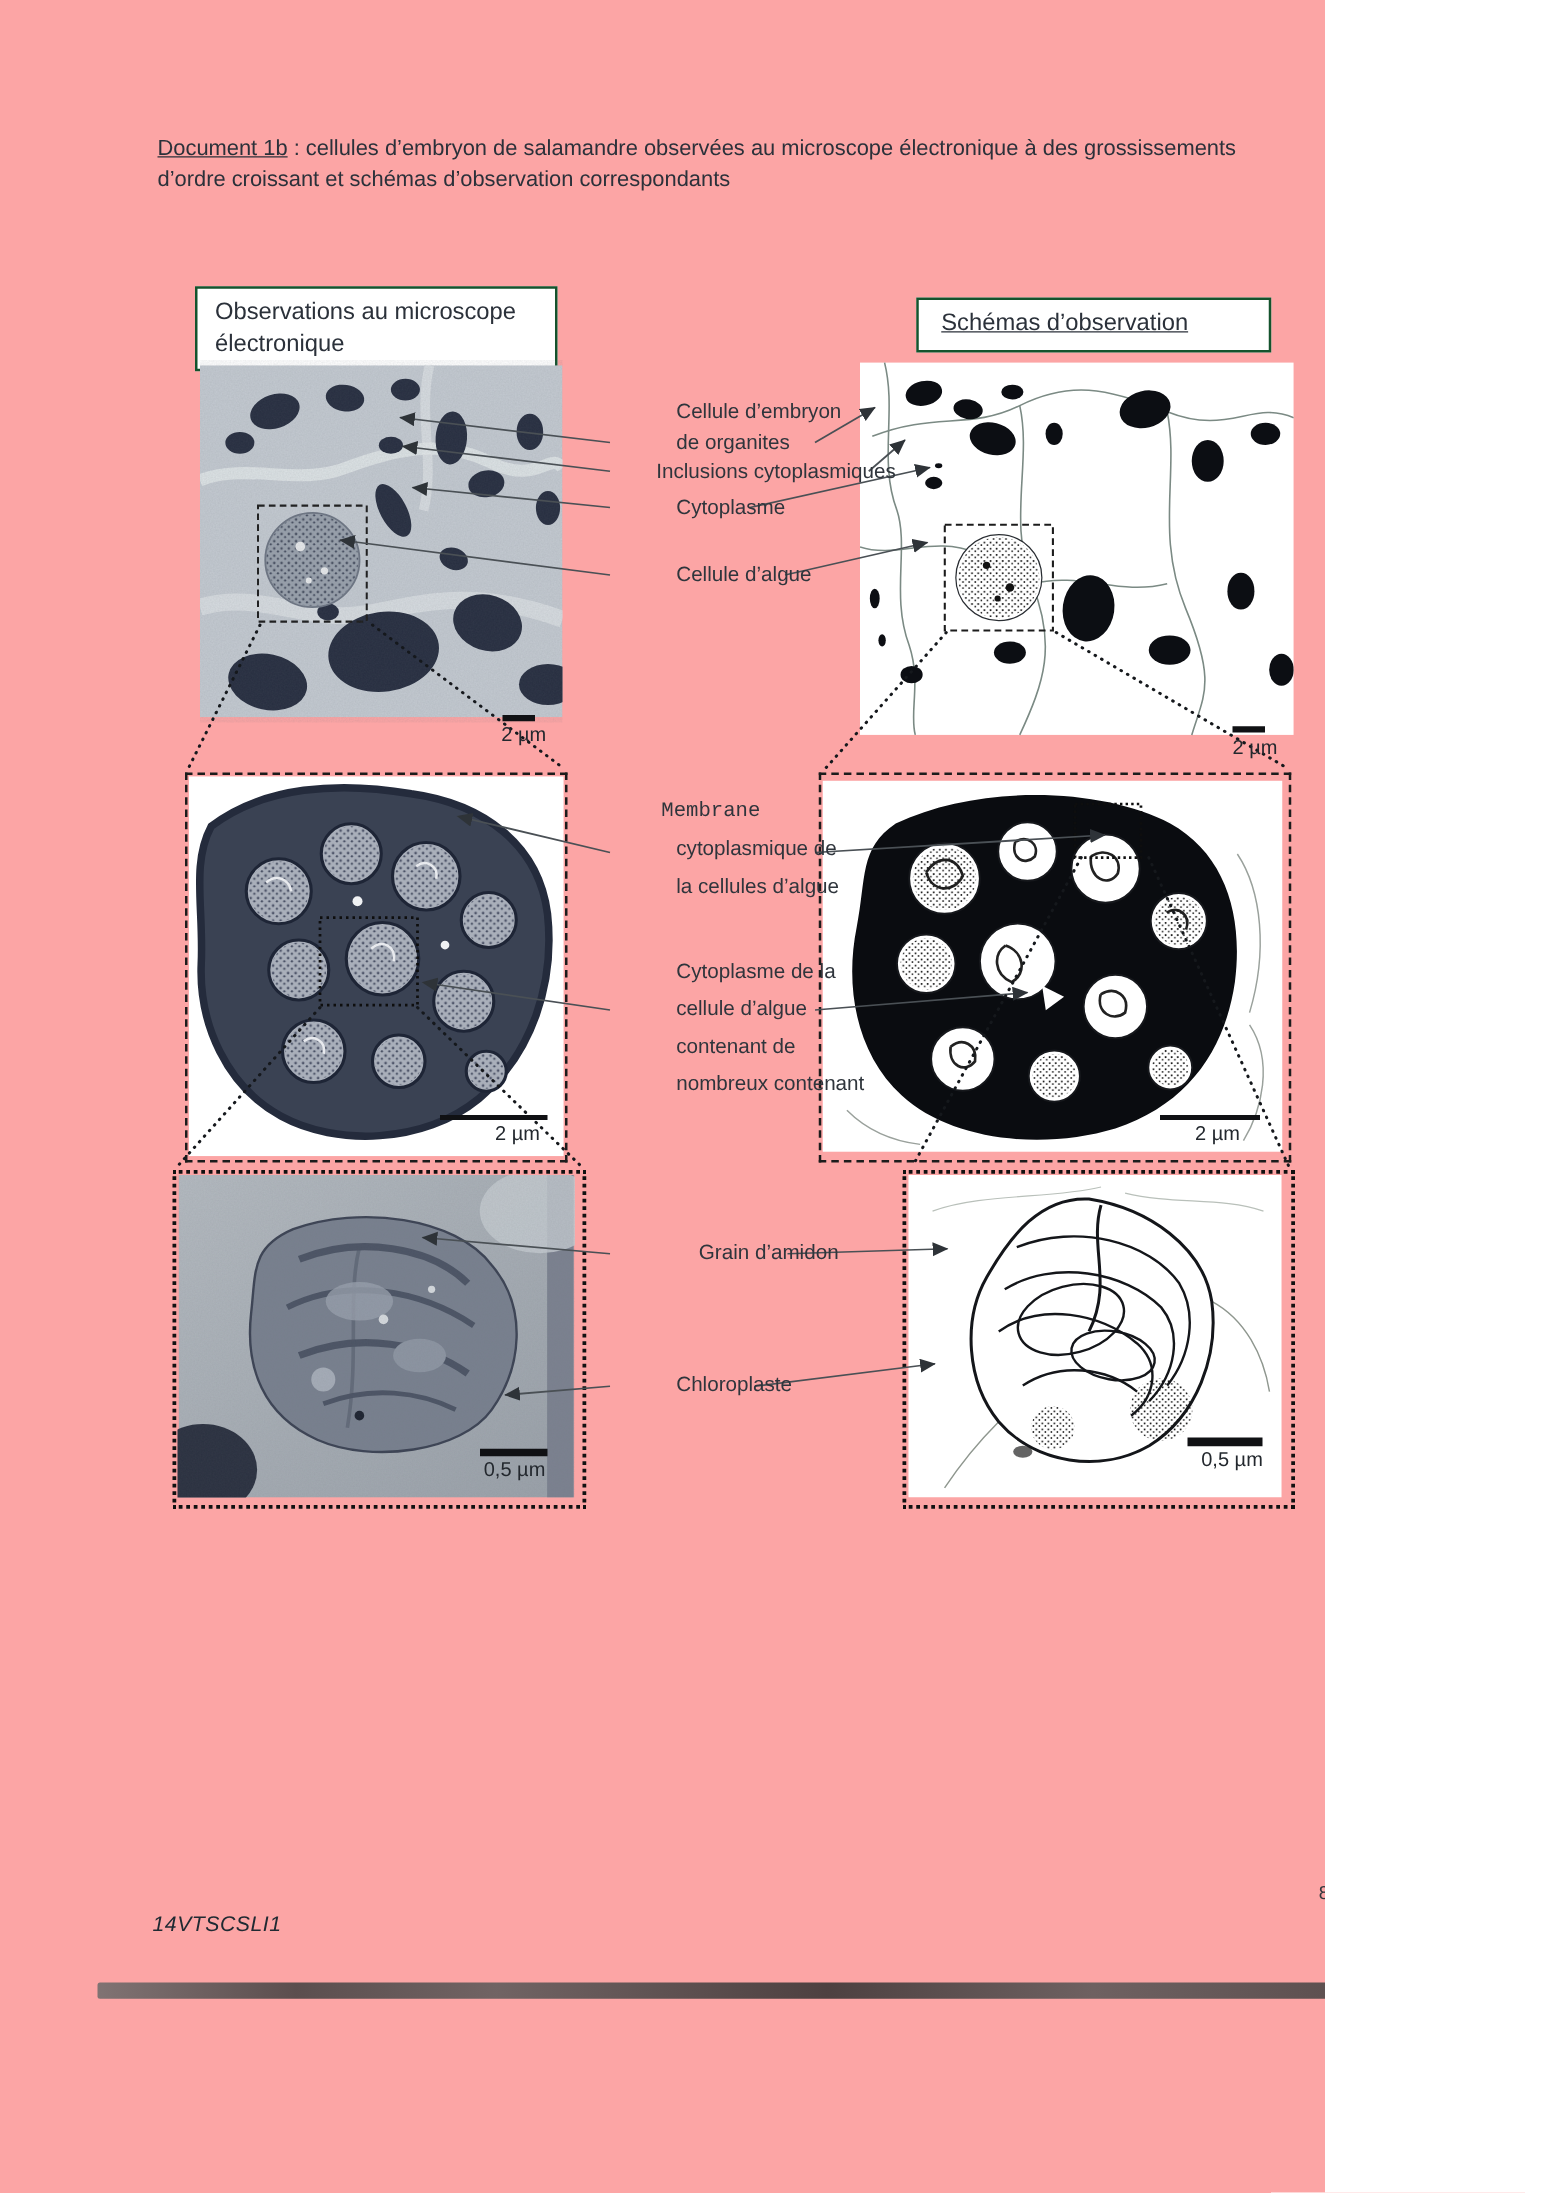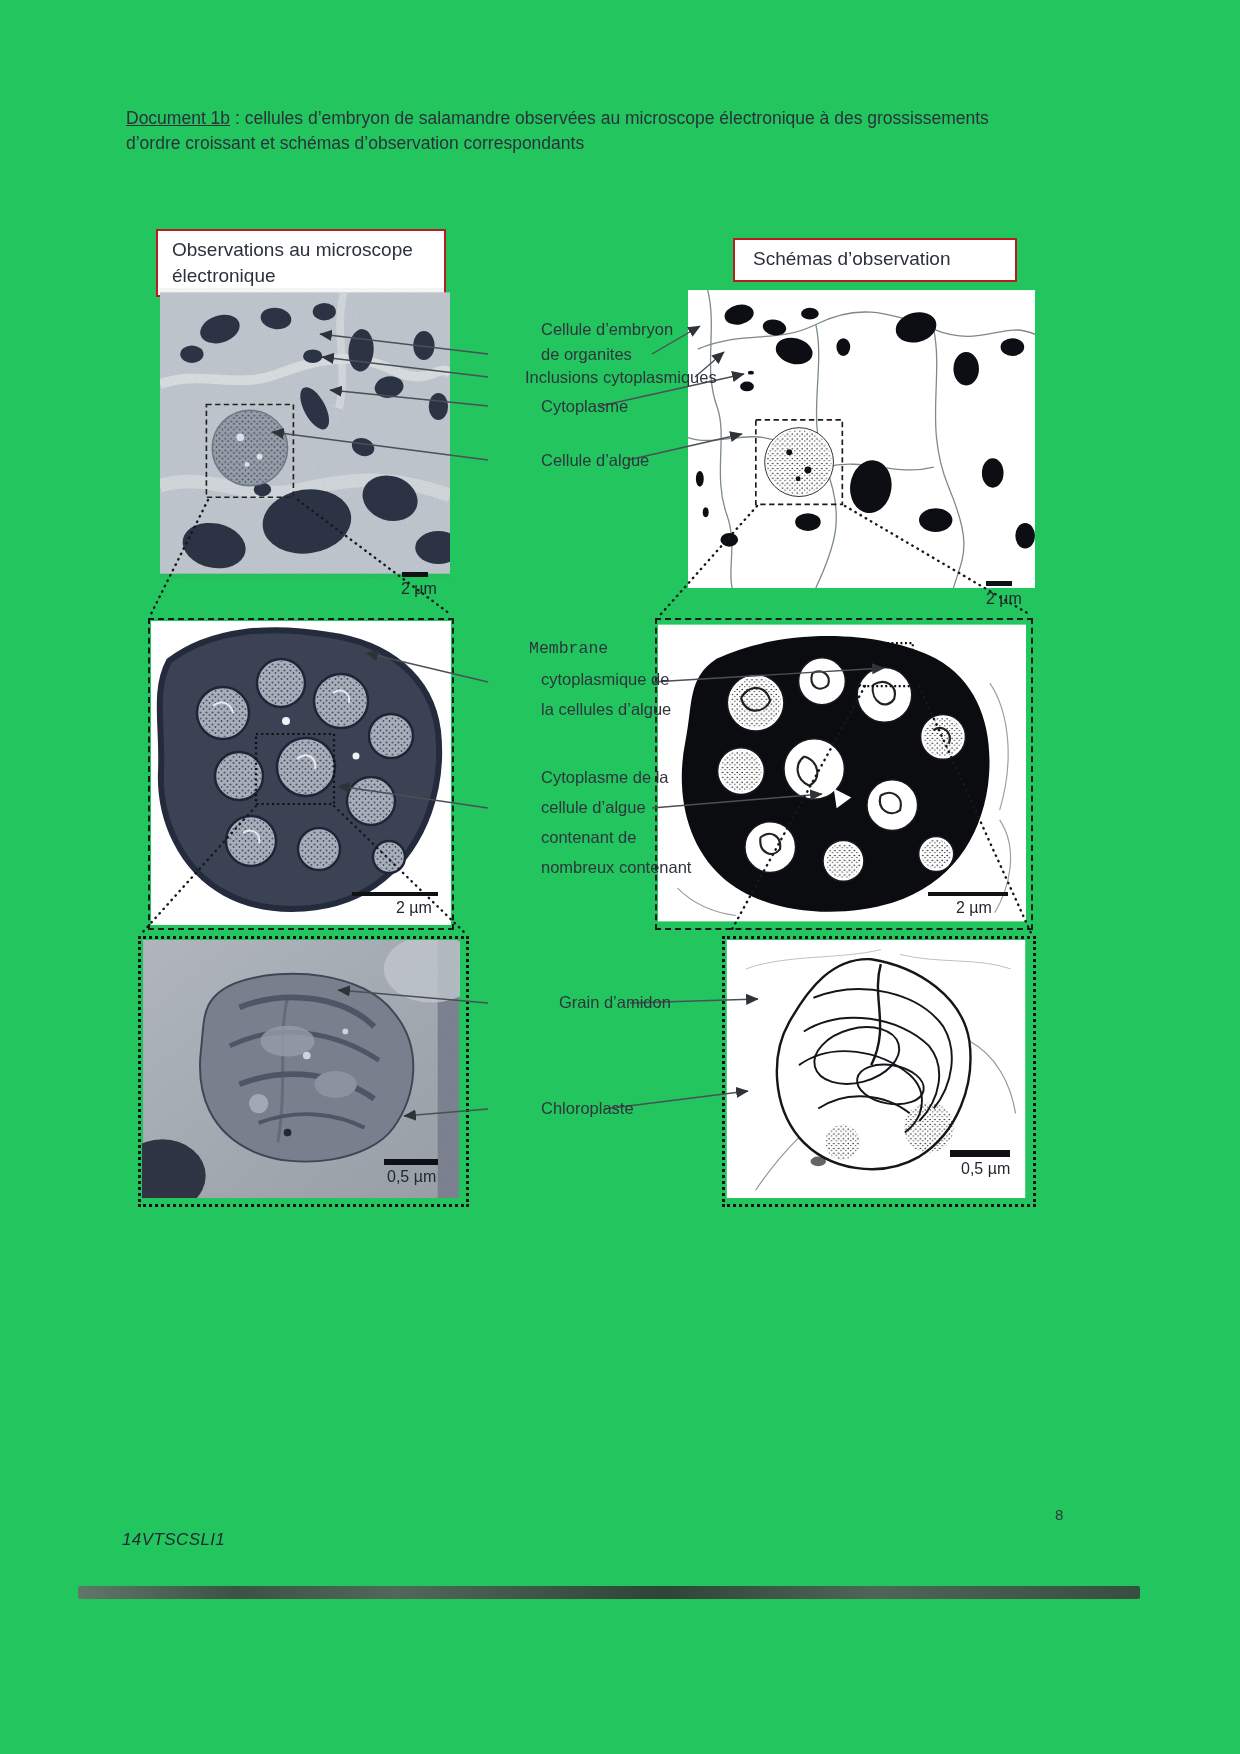--- a/index.html
+++ b/index.html
@@ -1,22 +1,22 @@
 <!DOCTYPE html>
 <html><head>
 <meta charset="utf-8">
 <style>
   html,body{margin:0;padding:0;background:#ffffff;}
-  .page{position:relative;width:1240px;height:1754px;background:#22c55e;overflow:hidden;
+  .page{position:relative;width:1060px;height:1754px;background:#fca5a5;overflow:hidden;
         font-family:"Liberation Sans", sans-serif;color:#2f353c;}
   .title{position:absolute;left:126px;top:106px;width:884px;font-size:17.5px;line-height:25px;color:#2b313a;}
   .u{text-decoration:underline;}
-  .hdr{position:absolute;border:2px solid #b91c1c;background:#fff;color:#2b313a;font-size:19px;line-height:26px;}
+  .hdr{position:absolute;border:2px solid #14532d;background:#fff;color:#2b313a;font-size:19px;line-height:26px;}
   .hdr-l{left:156px;top:229px;width:272px;height:58px;padding:6px 0 0 14px;}
-  .hdr-r{left:733px;top:238px;width:262px;height:34px;padding:6px 0 0 18px;}
+  .hdr-r{left:733px;top:238px;width:262px;height:34px;padding:6px 0 0 18px;text-decoration:underline;}
   .fig{position:absolute;}
   .selbox{position:absolute;border:2px dashed #1c1c1c;}
   .box2l{left:148px;top:618px;width:302px;height:308px;}
   .box2r{left:655px;top:618px;width:374px;height:308px;}
   .dotbox{position:absolute;border:3px dotted #111;}
   .box3l{left:138px;top:936px;width:325px;height:265px;}
   .box3r{left:722px;top:936px;width:308px;height:265px;}
   .lbl{position:absolute;font-size:16.5px;line-height:22px;color:#2f353c;white-space:nowrap;margin-left:44px;}
   .scale{position:absolute;font-size:16px;color:#23282e;white-space:nowrap;}
   .overlay{position:absolute;left:0;top:0;pointer-events:none;}

